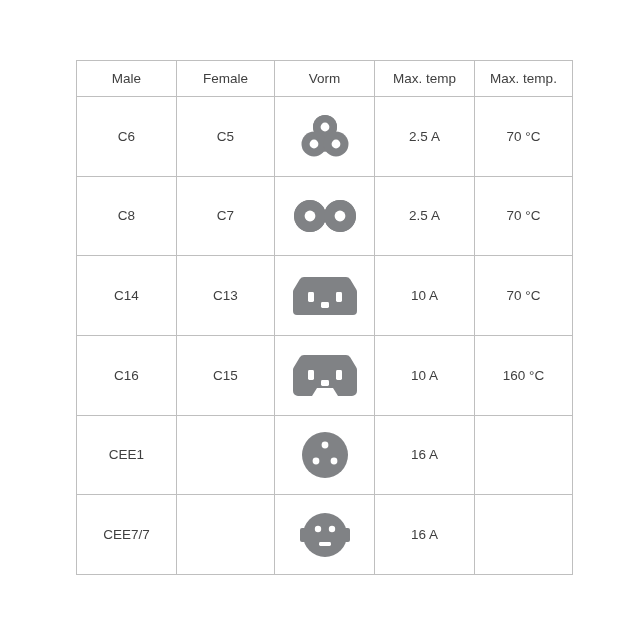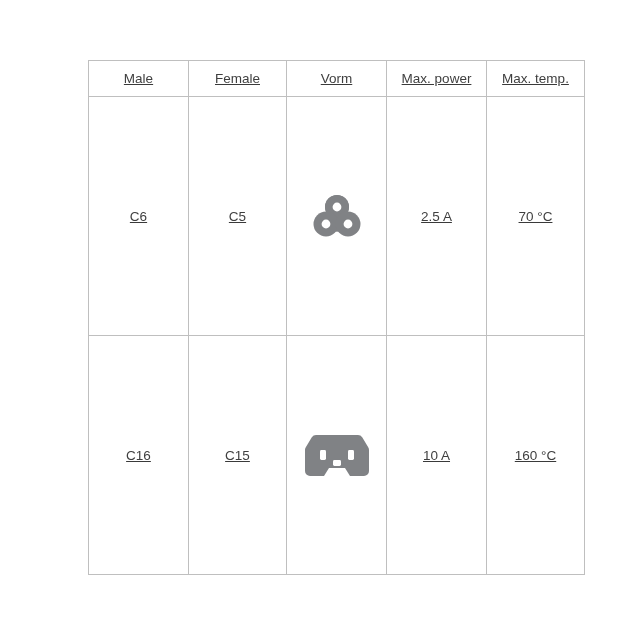--- a/index.html
+++ b/index.html
@@ -10,25 +10,24 @@
   body {
     width: 640px;
     height: 640px;
     font-family: "Liberation Sans", sans-serif;
     color: #3a3a3a;
     position: relative;
     overflow: hidden;
   }
   .sheet {
     position: absolute;
-    left: 88px;
+    left: 76px;
     top: 60px;
     width: 496px;
     height: 515px;
-    text-decoration: underline;
   }
   table.connector-table {
     width: 100%;
     height: 100%;
     border-collapse: collapse;
     table-layout: fixed;
   }
   table.connector-table th,
   table.connector-table td {
     border: 1px solid #bfbfbf;
@@ -76,21 +75,21 @@
       <col class="c-female">
       <col class="c-vorm">
       <col class="c-power">
       <col class="c-temp">
     </colgroup>
     <thead>
       <tr>
         <th>Male</th>
         <th>Female</th>
         <th>Vorm</th>
-        <th>Max. power</th>
+        <th>Max. temp</th>
         <th>Max. temp.</th>
       </tr>
     </thead>
     <tbody>
 
       <tr>
         <td>C6</td>
         <td>C5</td>
         <td class="shape-cell">
           <div class="shape-wrap">
@@ -102,38 +101,105 @@
               <circle class="hole" cx="31" cy="14" r="4.4"></circle>
               <circle class="hole" cx="20" cy="31" r="4.4"></circle>
               <circle class="hole" cx="42" cy="31" r="4.4"></circle>
             </svg>
           </div>
         </td>
         <td>2.5 A</td>
         <td>70 °C</td>
       </tr>
 
-
+      <tr>
+        <td>C8</td>
+        <td>C7</td>
+        <td class="shape-cell">
+          <div class="shape-wrap">
+            <svg width="64" height="34" viewBox="0 0 64 34" aria-hidden="true">
+              <path class="body" d="M17 1 a16 16 0 0 1 15.2 11 h-0.4 A16 16 0 1 1 47 33 a16 16 0 0 1 -15.2 -11 h0.4 A16 16 0 1 1 17 1 Z"></path>
+              <circle class="body" cx="17" cy="17" r="16"></circle>
+              <circle class="body" cx="47" cy="17" r="16"></circle>
+              <circle class="hole" cx="17" cy="17" r="5.4"></circle>
+              <circle class="hole" cx="47" cy="17" r="5.4"></circle>
+            </svg>
+          </div>
+        </td>
+        <td>2.5 A</td>
+        <td>70 °C</td>
+      </tr>
+
+      <tr>
+        <td>C14</td>
+        <td>C13</td>
+        <td class="shape-cell">
+          <div class="shape-wrap">
+            <svg width="66" height="40" viewBox="0 0 66 40" aria-hidden="true">
+              <path class="body" d="M12 1 h42 a5 5 0 0 1 4.2 2.3 l6 10 a5 5 0 0 1 0.8 2.7 v19 a4 4 0 0 1 -4 4 h-56 a4 4 0 0 1 -4 -4 v-19 a5 5 0 0 1 0.8 -2.7 l6 -10 A5 5 0 0 1 12 1 Z"></path>
+              <rect class="hole" x="16" y="16" width="6" height="10" rx="1.4"></rect>
+              <rect class="hole" x="44" y="16" width="6" height="10" rx="1.4"></rect>
+              <rect class="hole" x="29" y="26" width="8" height="6" rx="1.4"></rect>
+            </svg>
+          </div>
+        </td>
+        <td>10 A</td>
+        <td>70 °C</td>
+      </tr>
 
       <tr>
         <td>C16</td>
         <td>C15</td>
         <td class="shape-cell">
           <div class="shape-wrap">
             <svg width="66" height="42" viewBox="0 0 66 42" aria-hidden="true">
               <path class="body" d="M12 1 h42 a5 5 0 0 1 4.2 2.3 l6 10 a5 5 0 0 1 0.8 2.7 v21 a5 5 0 0 1 -5 5 h-14 l-5 -8 h-16 l-5 8 h-14 a5 5 0 0 1 -5 -5 v-21 a5 5 0 0 1 0.8 -2.7 l6 -10 A5 5 0 0 1 12 1 Z"></path>
               <rect class="hole" x="16" y="16" width="6" height="10" rx="1.4"></rect>
               <rect class="hole" x="44" y="16" width="6" height="10" rx="1.4"></rect>
               <rect class="hole" x="29" y="26" width="8" height="6" rx="1.4"></rect>
             </svg>
           </div>
         </td>
         <td>10 A</td>
         <td>160 °C</td>
       </tr>
 
 
 
-
+      <tr>
+        <td>CEE1</td>
+        <td></td>
+        <td class="shape-cell">
+          <div class="shape-wrap">
+            <svg width="48" height="48" viewBox="0 0 48 48" aria-hidden="true">
+              <circle class="body" cx="24" cy="24" r="23"></circle>
+              <circle class="hole" cx="24" cy="14" r="3.4"></circle>
+              <circle class="hole" cx="15" cy="30" r="3.4"></circle>
+              <circle class="hole" cx="33" cy="30" r="3.4"></circle>
+            </svg>
+          </div>
+        </td>
+        <td>16 A</td>
+        <td></td>
+      </tr>
+
+      <tr>
+        <td>CEE7/7</td>
+        <td></td>
+        <td class="shape-cell">
+          <div class="shape-wrap">
+            <svg width="50" height="48" viewBox="0 0 50 48" aria-hidden="true">
+              <circle class="body" cx="25" cy="24" r="22"></circle>
+              <rect class="body" x="0" y="17" width="7" height="14" rx="2"></rect>
+              <rect class="body" x="43" y="17" width="7" height="14" rx="2"></rect>
+              <circle class="hole" cx="18" cy="18" r="3.2"></circle>
+              <circle class="hole" cx="32" cy="18" r="3.2"></circle>
+              <rect class="hole" x="19" y="31" width="12" height="4" rx="1.4"></rect>
+            </svg>
+          </div>
+        </td>
+        <td>16 A</td>
+        <td></td>
+      </tr>
 
     </tbody>
   </table>
 </div>
 
 </body></html>

